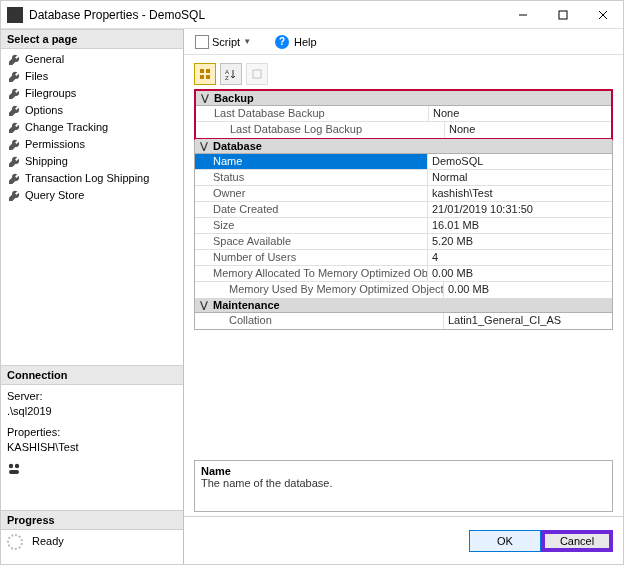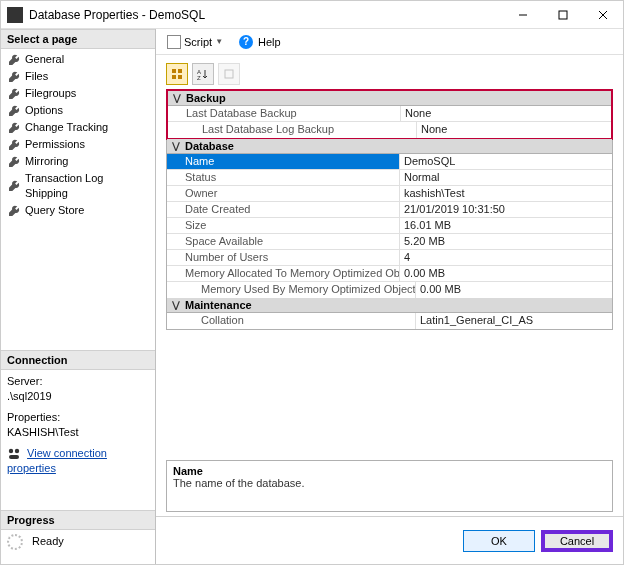--- a/index.html
+++ b/index.html
@@ -35,21 +35,21 @@
     display: flex; align-items: center; justify-content: center;
     font-size: 12px;
   }
 
   .body {
     flex: 1;
     display: flex;
     overflow: hidden;
   }
   .left {
-    width: 155px;
+    width: 183px;
     border-right: 1px solid #c0c0c0;
     display: flex;
     flex-direction: column;
     background: #f7f7f7;
   }
   .panel-head {
     background: #e8e8e8;
     border-top: 1px solid #d0d0d0;
     border-bottom: 1px solid #d0d0d0;
     font-weight: bold;
@@ -90,21 +90,21 @@
     flex: 1;
     display: flex;
     flex-direction: column;
     overflow: hidden;
   }
   .toolbar {
     height: 26px;
     display: flex; align-items: center;
     border-bottom: 1px solid #e0e0e0;
     padding: 0 6px;
-    gap: 6px;
+    gap: 14px;
   }
   .tbtn {
     display: inline-flex; align-items: center;
     padding: 2px 4px;
     border: 1px solid transparent;
     font-size: 11px;
     gap: 3px;
   }
   .tbtn .tri { font-size:8px; color:#555; }
   .help-icon {
@@ -170,21 +170,21 @@
     padding:4px 6px;
     height:52px;
   }
   .desc-pane .dname { font-weight:bold; font-size:11px; }
   .desc-pane .dtext { font-size:11px; color:#333; }
 
   .footer {
     height:48px;
     border-top:1px solid #d0d0d0;
     display:flex; align-items:center; justify-content:flex-end;
-    padding:16px 10px; gap:6px;
+    padding:16px 10px; 
   }
   .btn {
     min-width:72px; height:22px;
     border:4px solid #6d28d9;
     background:#e8e8e8;
     font-size:11px;
   }
   .btn.primary { border:1px solid #0078d7; background:#e6f2ff; }
   .spacer { flex:1; }
   .left-spacer { flex:1; background:#fff; }
@@ -266,21 +266,21 @@
             </svg>
           </span>
           <span>Permissions</span>
         </div>
         <div class="page-item">
           <span class="wrench">
             <svg viewBox="0 0 14 14">
               <path d="M9 2a3 3 0 0 0-3.9 3.6L2 8.7V12h3.3l3.1-3.1A3 3 0 0 0 12 5a3 3 0 0 0-.3-1.3L9.5 5.9 8.1 4.5l2.2-2.2A3 3 0 0 0 9 2z" fill="#555"></path>
             </svg>
           </span>
-          <span>Mirroring</span>
+          <span>Shipping</span>
         </div>
         <div class="page-item">
           <span class="wrench">
             <svg viewBox="0 0 14 14">
               <path d="M9 2a3 3 0 0 0-3.9 3.6L2 8.7V12h3.3l3.1-3.1A3 3 0 0 0 12 5a3 3 0 0 0-.3-1.3L9.5 5.9 8.1 4.5l2.2-2.2A3 3 0 0 0 9 2z" fill="#555"></path>
             </svg>
           </span>
           <span>Transaction Log Shipping</span>
         </div>
         <div class="page-item">
@@ -303,21 +303,20 @@
       <div>KASHISH\Test</div>
       <div style="height:6px"></div>
       <div>
         <span class="conn-link-icon">
           <svg viewBox="0 0 14 14">
               <circle cx="4" cy="4" r="2.2" fill="#333"></circle>
               <circle cx="10" cy="4" r="2.2" fill="#333"></circle>
               <rect x="2" y="8" width="10" height="4" rx="2" fill="#333"></rect>
             </svg>
         </span>
-        <span class="conn-link">View connection properties</span>
       </div>
     </div>
     <div style="height:28px;background:#fff;"></div>
     <div class="panel-head">Progress</div>
     <div class="progress-block">
       <span class="spinner"></span>
       <span>Ready</span>
     </div>
     <div style="height:10px;background:#fff;"></div>
   </div>

